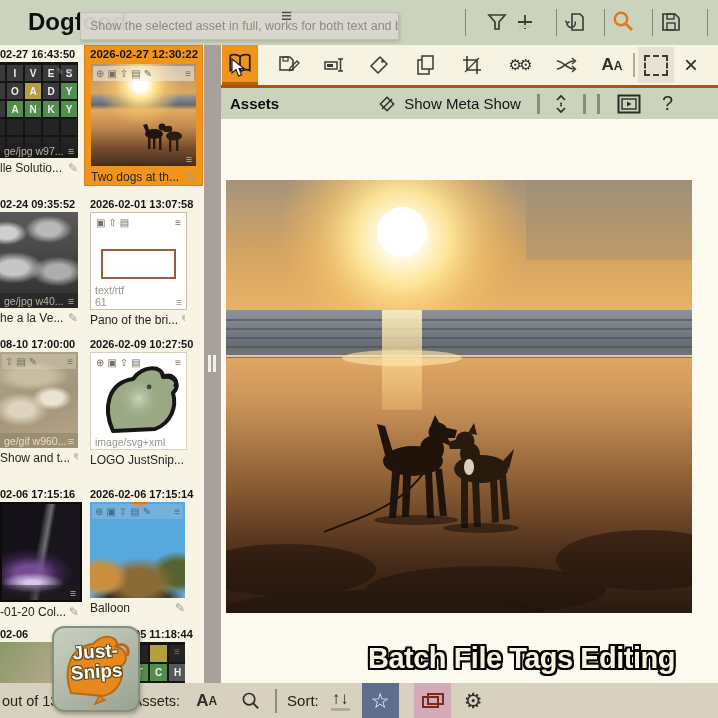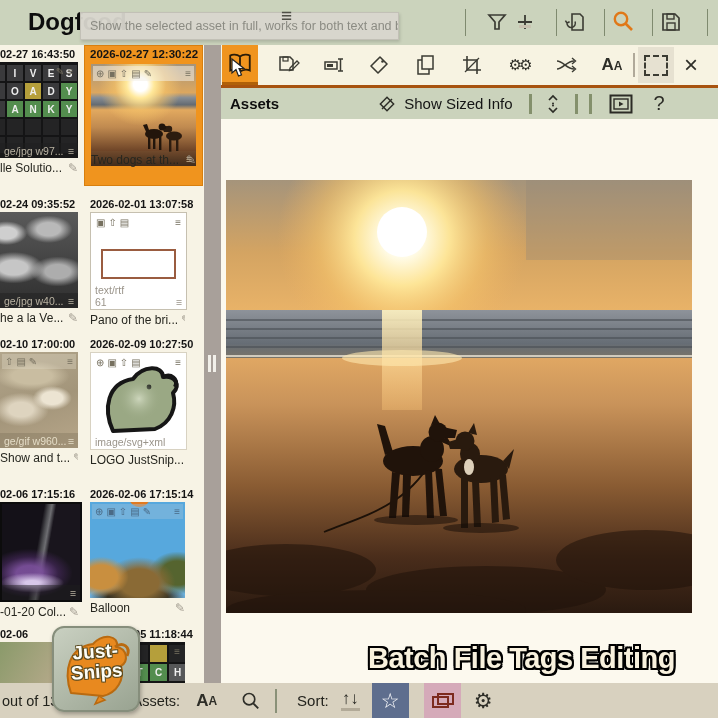--- a/index.html
+++ b/index.html
@@ -64,21 +64,21 @@
       radial-gradient(ellipse 40px 30px at 92% 74%, #55642f 0 40%, rgba(70,85,40,0) 72%),
       radial-gradient(ellipse 60px 16px at 50% 99%, #3a3424 0 50%, rgba(50,45,30,0) 80%),
       linear-gradient(#57a8dd 0 60%,#6fb2e0 100%);}
   .partialart{background:linear-gradient(120deg,#8a9a6a,#b5a98a 60%,#8f9a74);}
   .textart{background:#fff;}
   .textart .inner-rect{position:absolute;left:10px;right:10px;top:36px;height:26px;border:2px solid #9a5c40;}
   
   #sel-card{position:absolute;left:85px;top:1px;width:117px;height:139px;background:#f0941e;box-shadow:0 0 0 1px #d87f0e;}
   #sel-card .ts{margin:2px 0 0 5px;font-size:11.5px;}
   #sel-card .thumb{position:absolute;left:6px;top:18px;width:105px;height:102px;}
-  #sel-card .lblrow{position:absolute;left:6px;right:6px;bottom:18px;align-items:flex-end;}
+  #sel-card .lblrow{position:absolute;left:6px;right:6px;bottom:1px;align-items:flex-end;}
   .mini-dogs{position:absolute;left:48%;top:56%;}
   
   #splitter{position:absolute;left:204px;top:45px;width:17px;height:638px;background:#a8a09a;}
   #splitter .grip{position:absolute;left:4px;top:310px;width:3px;height:17px;background:#f2f0ea;box-shadow:5px 0 0 #f2f0ea;}
   
   #rightpanel{position:absolute;left:221px;top:45px;width:497px;height:638px;background:#fcf9ee;}
   #toolbar2{position:absolute;left:0;top:0;width:497px;height:40px;background:#f7f3e2;border-bottom:3px solid #a8530f;}
   .tb2{position:absolute;top:2px;width:36px;height:36px;display:flex;align-items:center;justify-content:center;}
   .tb2.active{background:#f0941e;border-bottom:3px solid #b06008;top:0;height:37px;}
   .tb2 .cursor{position:absolute;left:8px;top:13px;}
@@ -283,21 +283,21 @@
           <span>≡</span>
         </div>
     </div>
     <div class="lblrow">
         <span>Pano of the bri...</span>
         <span class="pencil">✎</span>
       </div>
   </div>
 
   <div class="card" style="left:0;top:293px;width:78px">
-    <div class="ts">02-10 17:00:00</div>
+    <div class="ts">08-10 17:00:00</div>
     <div class="thumb" style="width:78px;height:96px">
       <div class="art mapimg" style="left:-14px;width:92px"></div>
       <div class="ovl" style="background:rgba(220,212,192,.4)">
           <span>⇧</span>
           <span>▤</span>
           <span>✎</span>
           <span class="mright">≡</span>
         </div>
       <div class="meta dark" style="background:rgba(120,110,85,.35);color:#e4dcc6">
           <span>ge/gif w960...</span>
@@ -469,21 +469,21 @@
       </div>
   </div>
 
   <div id="viewerbar">
     <span class="vtitle">Assets</span>
     <div class="vbtn" style="margin-left:98px">
       <svg width="20" height="20" viewBox="0 0 24 24">
           <path d="M12 4 L20 12 L12 20 L4 12 Z" fill="none" stroke="#2c2c26" stroke-width="1.7"></path>
           <path d="M6 18 L18 6" stroke="#2c2c26" stroke-width="1.7"></path>
         </svg>
-      <span>Show Sized Info</span>
+      <span>Show Meta Show</span>
     </div>
     <div class="vsep" style="margin-left:16px"></div>
     <div class="vbtn" style="margin-left:14px">
       <svg width="14" height="20" viewBox="0 0 14 20">
           <path d="M3 6 L7 2 L11 6 M3 14 L7 18 L11 14" fill="none" stroke="#2c2c26" stroke-width="1.7"></path>
           <circle cx="7" cy="9.4" r="1" fill="#2c2c26"></circle>
           <circle cx="7" cy="11.6" r="1" fill="#2c2c26"></circle>
         </svg>
     </div>
     <div class="vsep" style="margin-left:15px"></div>
@@ -587,21 +587,21 @@
 <div id="bottombar">
   <span id="count-text">out of 137 matching Assets:</span>
   <div class="bb-ic aa-glyph" style="margin-left:16px">A<small>A</small></div>
   <div class="bb-ic" style="margin-left:22px">
     <svg width="22" height="22" viewBox="0 0 24 24">
         <circle cx="11" cy="10" r="6.2" fill="none" stroke="#2e2e28" stroke-width="1.8"></circle>
         <path d="M15.5 14.5 L21 20" stroke="#2e2e28" stroke-width="2"></path>
       </svg>
   </div>
   <div style="width:2px;height:24px;background:#8a9178;margin-left:14px"></div>
-  <span class="sort-label" style="margin-left:20px">Sort:</span>
+  <span class="sort-label" style="margin-left:10px">Sort:</span>
   <span class="sortarrows" style="margin-left:12px">↑↓</span>
   <div class="bb-btn star-btn" style="margin-left:12px">
       <span>☆</span>
     </div>
   <div class="bb-btn screens-btn" style="margin-left:15px">
       <div class="winic">
         <i></i>
         <i></i>
       </div>
     </div>

